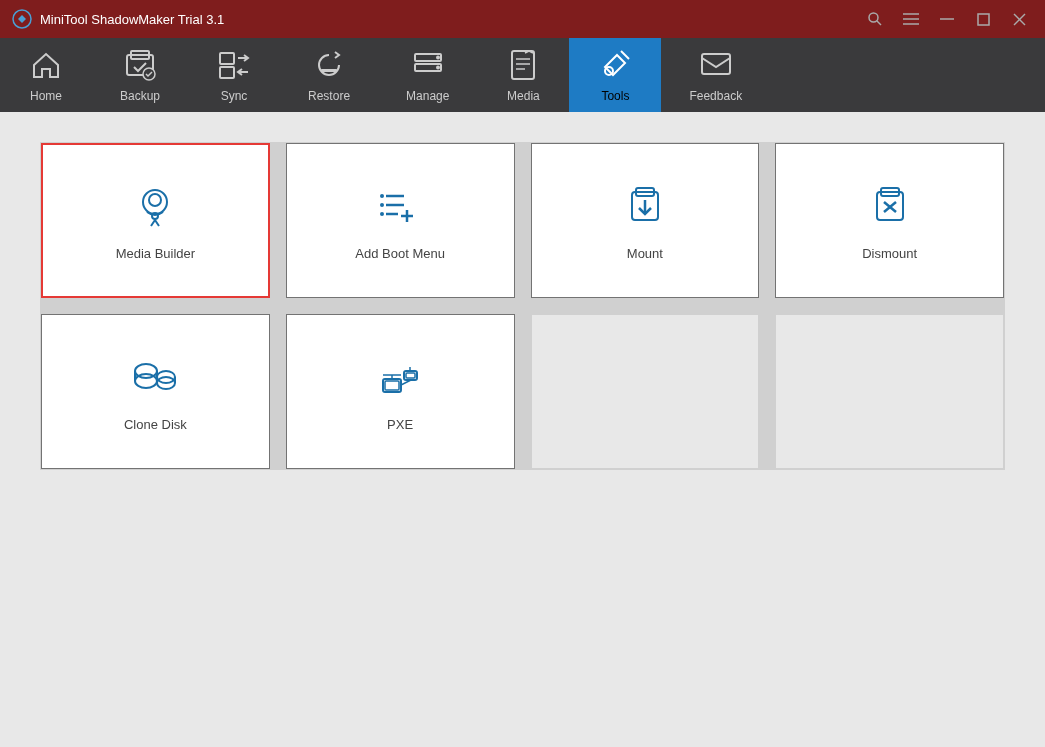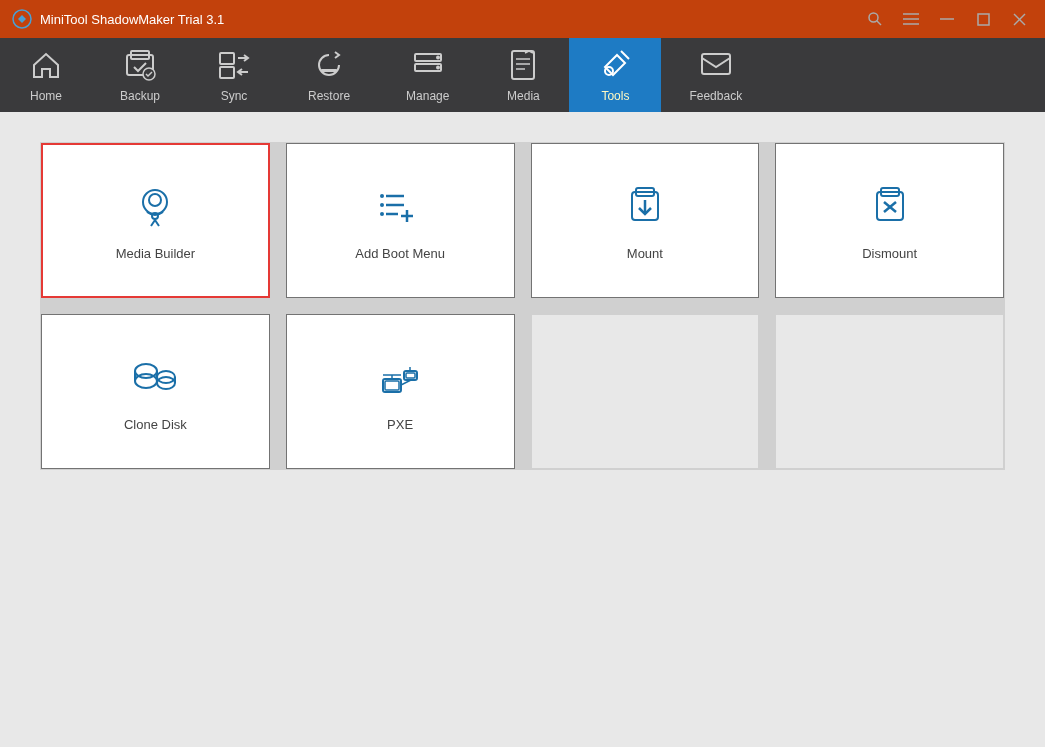--- a/index.html
+++ b/index.html
@@ -8,21 +8,21 @@
       height: 747px;
       background: #e8e8e8;
       font-family: 'Segoe UI', Arial, sans-serif;
       overflow: hidden;
       display: flex;
       flex-direction: column;
     }
 
     
     .title-bar {
-      background: #c2410c;
+      background: #7f1d1d;
       height: 38px;
       display: flex;
       align-items: center;
       padding: 0 12px;
       flex-shrink: 0;
     }
     .title-bar-logo {
       width: 20px;
       height: 20px;
       margin-right: 8px;
@@ -63,21 +63,21 @@
       justify-content: center;
       padding: 0 28px;
       cursor: pointer;
       color: #cccccc;
       gap: 6px;
       min-width: 90px;
       transition: background 0.15s;
     }
     .nav-item.active {
       background: #1e7bc4;
-      color: #fef9c3;
+      color: #000000;
     }
     .nav-item svg {
       width: 36px;
       height: 36px;
     }
     .nav-label {
       font-size: 12px;
     }
 
     

